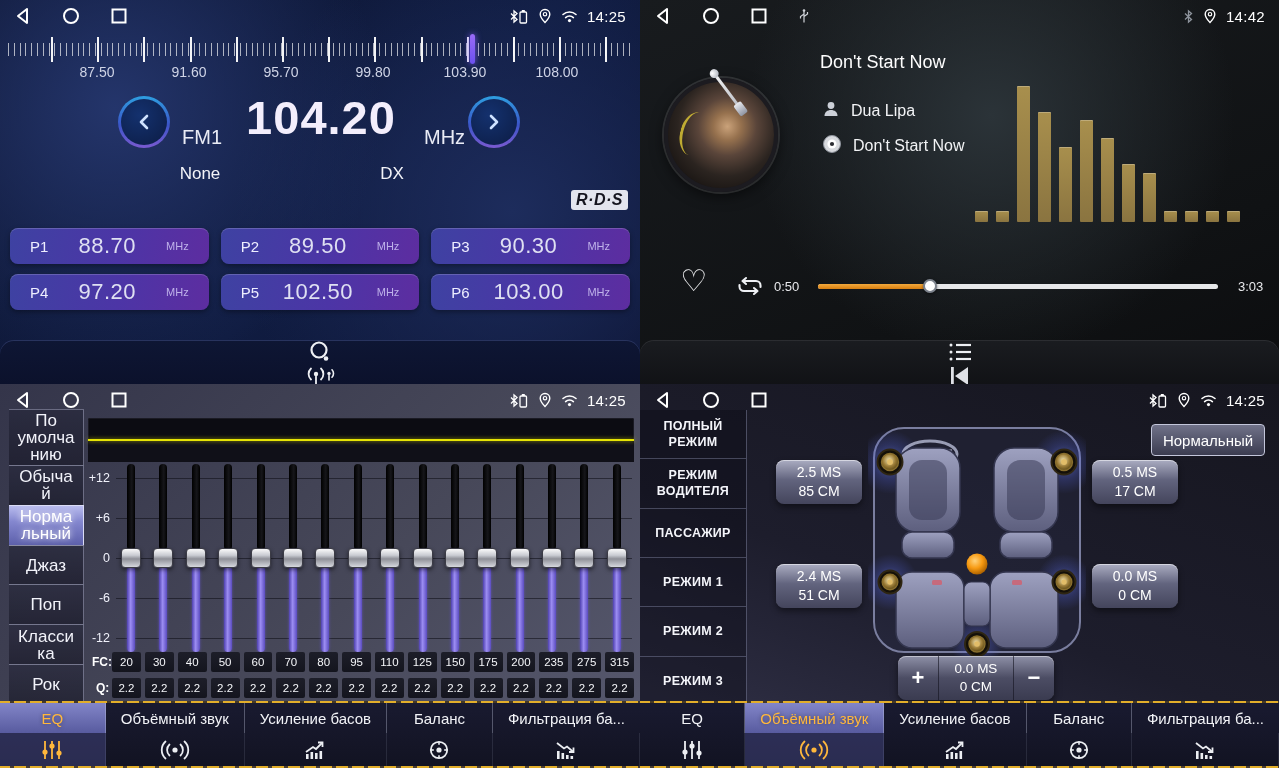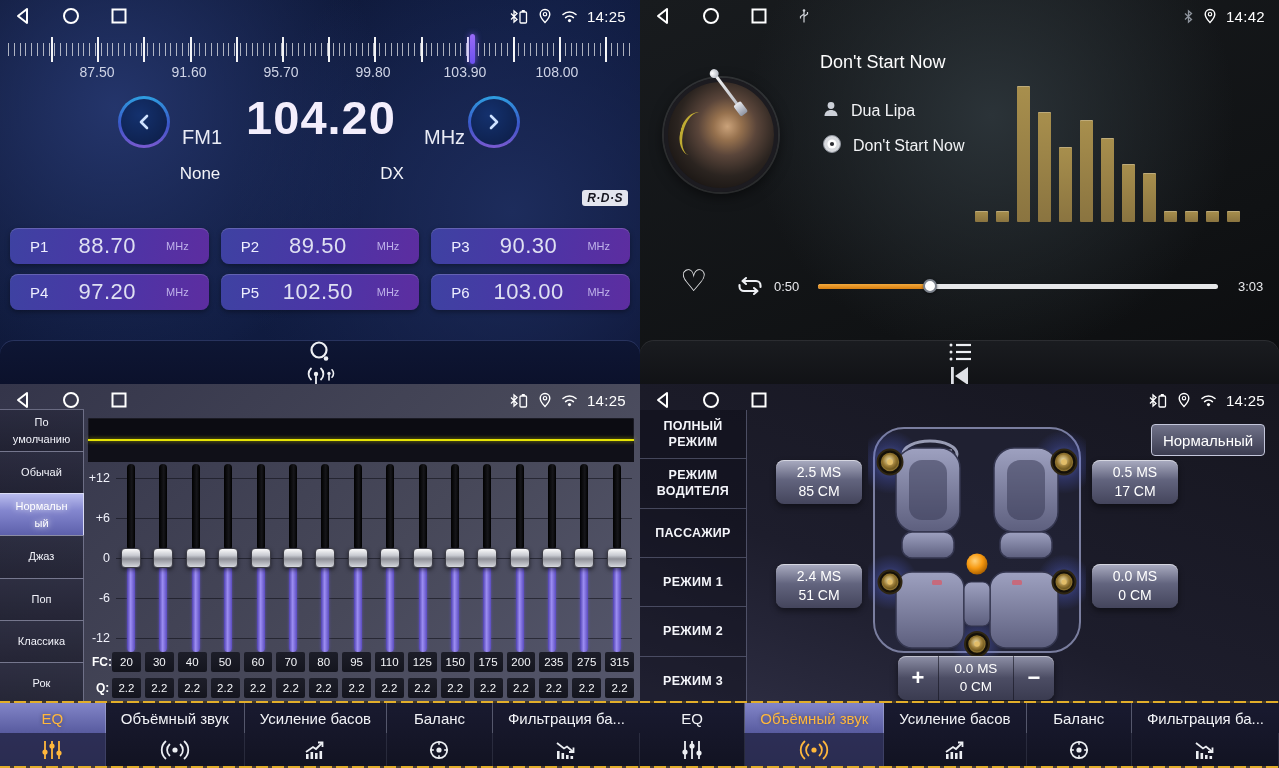--- a/index.html
+++ b/index.html
@@ -39,21 +39,21 @@
     background:linear-gradient(180deg,#2e9fe0 0%,#3a55c8 55%,#7a5ad0 100%);padding:3px;}
   .round-btn .inner{width:100%;height:100%;border-radius:50%;background:radial-gradient(circle at 40% 35%,#14316e,#0c1c44);
     display:flex;align-items:center;justify-content:center;}
   #btn-prev-freq{left:118px;top:2px;}
   #btn-next-freq{left:468px;top:2px;}
   .band{position:absolute;left:182px;top:32px;font-size:20px;color:#e9ebf5;}
   .freq-big{position:absolute;left:235px;top:-4px;width:172px;text-align:center;font-size:47px;font-weight:bold;color:#f3eefc;letter-spacing:1px;}
   .unit{position:absolute;left:424px;top:32px;font-size:20px;color:#e9ebf5;}
   .pty{position:absolute;left:168px;top:164px;width:64px;text-align:center;font-size:17px;color:#f2f3f8;}
   .dx{position:absolute;left:372px;top:164px;width:40px;text-align:center;font-size:17px;color:#f2f3f8;}
-  .rds{position:absolute;right:12px;top:190px;background:#e3e5ee;color:#15151f;font-size:12px;font-weight:800;
+  .rds{position:absolute;right:12px;top:190px;background:#e3e5ee;color:#15151f;font-size:16px;font-weight:800;
     font-style:italic;padding:1px 5px;border-radius:3px;letter-spacing:.5px;}
   #radio-presets{position:absolute;left:10px;top:228px;width:620px;display:grid;grid-template-columns:1fr 1fr 1fr;gap:10px 12px;}
   .preset{height:36px;border-radius:8px;display:flex;align-items:center;padding:0 20px;cursor:pointer;
     background:linear-gradient(100deg,#3e42a2 0%,#4c35a6 55%,#5d2da0 100%);
     box-shadow:inset 0 1px 0 rgba(255,255,255,.18),0 2px 5px rgba(0,0,0,.35);}
   .p-id{font-size:15px;color:#eef;}
   .p-freq{flex:1;text-align:center;font-size:22px;color:#dfe0f2;letter-spacing:.5px;}
   .p-mhz{font-size:11px;color:#bfb2ea;}
   .toolbar{position:absolute;left:0;top:340px;width:100%;height:64px;display:flex;align-items:center;
     justify-content:space-around;border-radius:14px 14px 0 0;flex-direction:column;}
@@ -84,23 +84,23 @@
   #heart{position:absolute;left:40px;top:266px;font-size:30px;line-height:30px;color:#f0f1f3;cursor:pointer;font-family:"DejaVu Sans",sans-serif;}
   #repeat{position:absolute;left:94px;top:274px;cursor:pointer;}
   #elapsed{position:absolute;left:134px;top:279px;font-size:13px;color:#e8e9ec;}
   #duration{position:absolute;left:598px;top:279px;font-size:13px;color:#e8e9ec;}
   #progress{position:absolute;left:178px;top:284px;width:400px;height:5px;border-radius:3px;background:#e7e8ea;cursor:pointer;}
   #progress .fill{position:absolute;left:0;top:0;bottom:0;border-radius:3px;background:linear-gradient(180deg,#f2a93c,#d97f10);}
   #progress .thumb{position:absolute;top:-5px;width:14px;height:14px;border-radius:50%;background:#fff;
     border:2px solid #7c828c;box-sizing:border-box;box-shadow:0 1px 3px rgba(0,0,0,.5);}
   
   #eq-presets{position:absolute;left:0;top:26px;width:84px;bottom:63px;display:flex;flex-direction:column;z-index:4;}
-  .eq-preset{flex:1;display:flex;align-items:center;justify-content:center;text-align:center;padding:2px 12px;cursor:pointer;
-    font-size:11px;color:#f2f3fa;background:linear-gradient(180deg,rgba(34,35,54,.55),rgba(16,16,30,.55));
-    border:1px solid rgba(165,168,195,.55);border-left:none;margin-top:-1px;word-break:break-word;line-height:17px;}
+  .eq-preset{flex:1;display:flex;align-items:center;justify-content:center;text-align:center;padding:2px 7px;cursor:pointer;
+    font-size:17px;color:#f2f3fa;background:linear-gradient(180deg,rgba(34,35,54,.55),rgba(16,16,30,.55));
+    border:1px solid rgba(165,168,195,.55);border-left:none;margin-top:-1px;word-break:break-word;line-height:17px;margin-left:9px;}
   .eq-preset.sel{background:linear-gradient(180deg,#b9bcee 0%,#8487cf 40%,#5d60ab 100%);
     color:#fff;text-shadow:0 0 6px #fff;border-color:#dadcf5;}
   #eq-curve{position:absolute;left:88px;top:34px;width:546px;height:44px;background:#0c0c12;border-radius:2px;
     box-shadow:inset 0 0 0 1px #1b1b24;}
   #eq-curve .mid{position:absolute;left:0;right:0;top:21px;height:2px;background:#e6e404;box-shadow:0 0 4px rgba(230,228,4,.7);}
   #eq-curve .row2{position:absolute;left:0;right:0;top:50%;bottom:0;background:#101018;border-top:1px solid #23232e;}
   #eq-scale{position:absolute;left:82px;top:80px;width:30px;height:188px;}
   #eq-scale span{position:absolute;right:2px;transform:translateY(-50%);font-size:12.5px;color:#f0f1fa;}
   #eq-area{position:absolute;left:116px;top:80px;width:516px;height:188px;}
   .gridline{position:absolute;left:0;right:0;height:1px;background:rgba(12,12,20,.55);}

